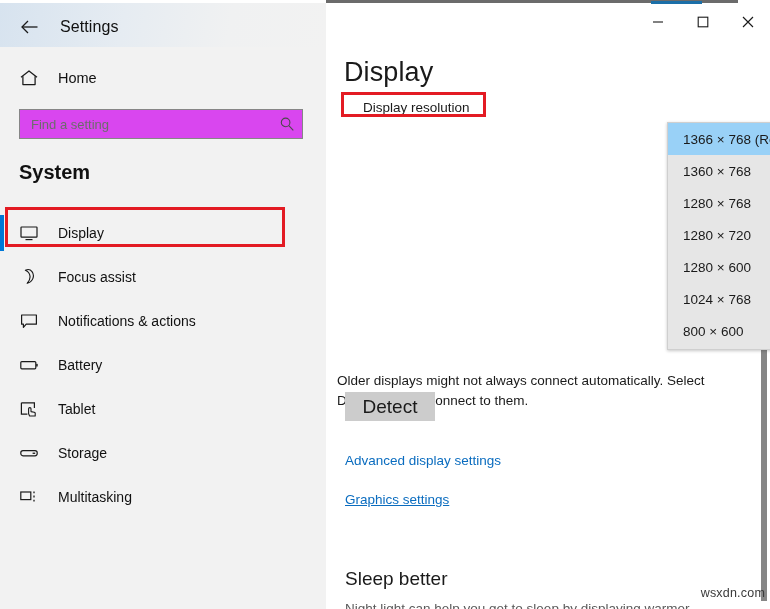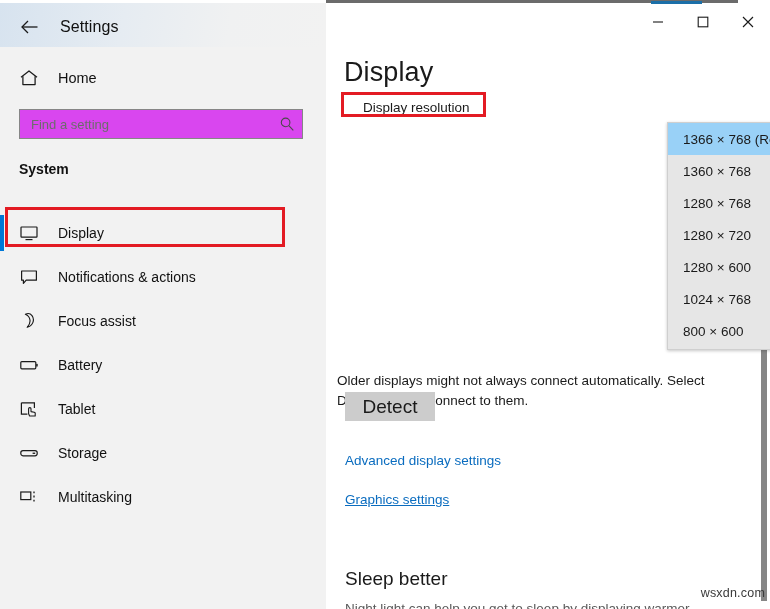--- a/index.html
+++ b/index.html
@@ -133,21 +133,21 @@
   }
   .search-input::placeholder { color: #6c6c6c; opacity: 1; }
   .search-icon {
     width: 22px;
     display:flex; align-items:center; justify-content:center;
   }
   .section-head {
     position: absolute;
     top: 158px;
     left: 19px;
-    font-size: 14px;
+    font-size: 20px;
     font-weight: bold;
     color: #111;
   }
   .nav-list {
     position: absolute;
     top: 208px;
     left: 0;
     width: 326px;
   }
   .nav-item {
@@ -405,34 +405,34 @@
           </svg>
         </span>
         <span class="nav-label">Display</span>
       </div>
 
 
       <div class="nav-item">
 
         <span class="nav-icon">
           <svg width="20" height="18" viewBox="0 0 20 18" aria-hidden="true">
+            <path d="M6.4 2.2 C11.8 4.4 12.6 11 8.2 15.3 C13.6 14.1 16.2 8 13 3.6 C11.3 1.3 8.6 1.2 6.4 2.2 Z" stroke="#1a1a1a" stroke-width="1.15" fill="none" stroke-linejoin="round"></path>
+          </svg>
+        </span>
+        <span class="nav-label">Focus assist</span>
+      </div>
+
+      <div class="nav-item">
+
+        <span class="nav-icon">
+          <svg width="20" height="18" viewBox="0 0 20 18" aria-hidden="true">
             <path d="M2.6 3 L17.4 3 L17.4 12.2 L7.2 12.2 L4.4 15.4 L4.4 12.2 L2.6 12.2 Z" stroke="#1a1a1a" stroke-width="1.2" fill="none" stroke-linejoin="round"></path>
           </svg>
         </span>
         <span class="nav-label">Notifications &amp; actions</span>
-      </div>
-
-      <div class="nav-item">
-
-        <span class="nav-icon">
-          <svg width="20" height="18" viewBox="0 0 20 18" aria-hidden="true">
-            <path d="M6.4 2.2 C11.8 4.4 12.6 11 8.2 15.3 C13.6 14.1 16.2 8 13 3.6 C11.3 1.3 8.6 1.2 6.4 2.2 Z" stroke="#1a1a1a" stroke-width="1.15" fill="none" stroke-linejoin="round"></path>
-          </svg>
-        </span>
-        <span class="nav-label">Focus assist</span>
       </div>
 
 
       <div class="nav-item">
 
         <span class="nav-icon">
           <svg width="20" height="18" viewBox="0 0 20 18" aria-hidden="true">
             <rect x="1.8" y="5.6" width="15" height="7.2" rx="1" stroke="#1a1a1a" stroke-width="1.2" fill="none"></rect>
             <rect x="17.2" y="7.9" width="1.5" height="2.6" fill="#1a1a1a"></rect>
           </svg>

